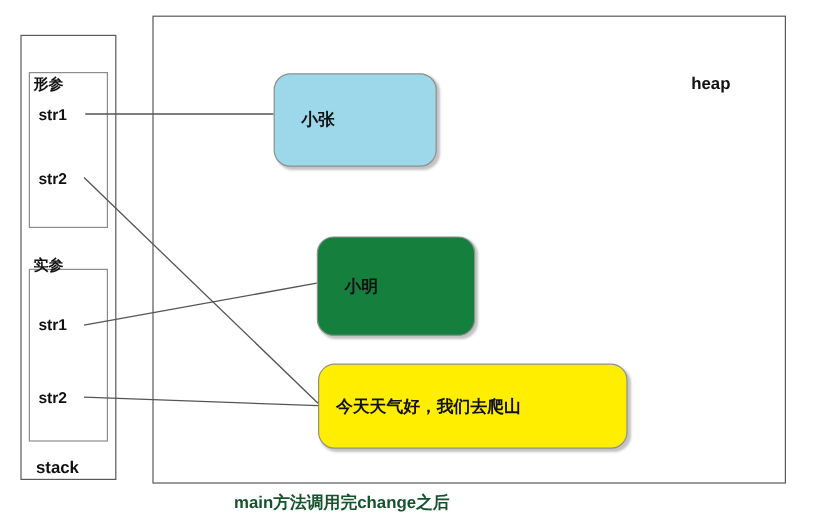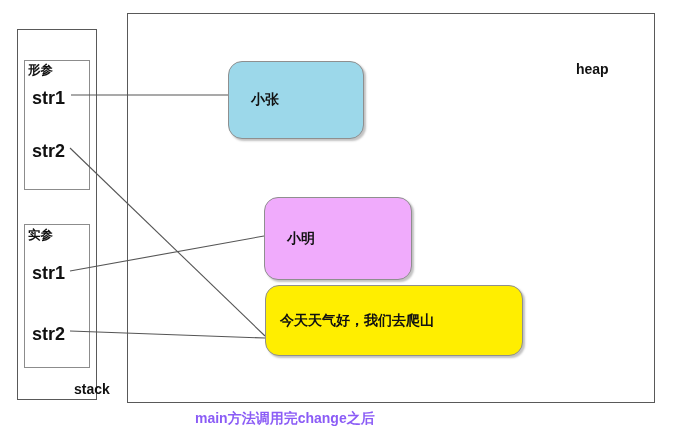--- a/index.html
+++ b/index.html
@@ -36,34 +36,34 @@
     font-weight: bold;
     color: #111111;
     white-space: nowrap;
     line-height: 1;
   }
   .lbl-frame {
     font-size: 12.5px;
     font-family: Liberation Mono, monospace;
   }
   .lbl-var {
-    font-size: 18px;
+    font-size: 13px;
   }
   .lbl-stack {
     font-size: 14px;
   }
   .lbl-heap {
     font-size: 14px;
     margin-top: 28px;
   }
   .caption {
     position: absolute;
     font-size: 14px;
     font-weight: bold;
-    color: #8b5cf6;
+    color: #14532d;
     white-space: nowrap;
   }
   
   .obj {
     position: absolute;
     box-sizing: border-box;
     border-radius: 14px;
     border: 1.1px solid #8f8f8f;
     display: flex;
     align-items: center;
@@ -96,47 +96,47 @@
 <div id="canvas">
 
   <div class="plain-box" style="left:17px; top:29px; width:80px; height:371px;"></div>
 
   <div class="inner-box" style="left:24px; top:60px; width:66px; height:130px;"></div>
   <div class="lbl lbl-frame" style="left:28px; top:65px;">形参</div>
   <div class="lbl lbl-var" style="left:32px; top:89px;">str1</div>
   <div class="lbl lbl-var" style="left:32px; top:142px;">str2</div>
 
   <div class="inner-box" style="left:24px; top:224px; width:66px; height:144px;"></div>
-  <div class="lbl lbl-frame" style="left:28px; top:230px;">实参</div>
+  <div class="lbl lbl-frame" style="left:28px; top:216px;">实参</div>
   <div class="lbl lbl-var" style="left:32px; top:264px;">str1</div>
   <div class="lbl lbl-var" style="left:32px; top:325px;">str2</div>
 
-  <div class="lbl lbl-stack" style="left:30px; top:382px;margin-left:44px;">stack</div>
+  <div class="lbl lbl-stack" style="left:30px; top:382px;">stack</div>
 
   <div class="plain-box" style="left:127px; top:13px; width:528px; height:390px;"></div>
   <div class="lbl lbl-heap" style="left:576px; top:34px;">heap</div>
 
   <svg id="wires" viewBox="0 0 680 436" xmlns="http://www.w3.org/2000/svg">
 
     <line x1="71" y1="95" x2="228" y2="95"></line>
 
     <line x1="70" y1="148" x2="265" y2="336"></line>
 
     <line x1="70" y1="271" x2="264" y2="236"></line>
 
     <line x1="70" y1="331" x2="265" y2="338"></line>
   </svg>
 
   <div class="obj" style="left:228px; top:61px; width:136px; height:78px; background:#9CD8EA;font-family:Liberation Mono, monospace;">
     <span class="obj-text">小张</span>
   </div>
 
-  <div class="obj" style="left:264px; top:197px; width:148px; height:83px; background:#f0abfc;">
+  <div class="obj" style="left:264px; top:197px; width:132px; height:83px; background:#15803d;">
     <span class="obj-text">小明</span>
   </div>
 
-  <div class="obj" style="left:265px; top:285px; width:258px; height:71px; background:#FFEE00;">
+  <div class="obj" style="left:265px; top:303px; width:258px; height:71px; background:#FFEE00;">
     <span class="obj-text" style="padding-left:14px;">今天天气好，我们去爬山</span>
   </div>
 
   <div class="caption" style="left:195px; top:410px;">main方法调用完change之后</div>
 
 </div>
 
 </body></html>

